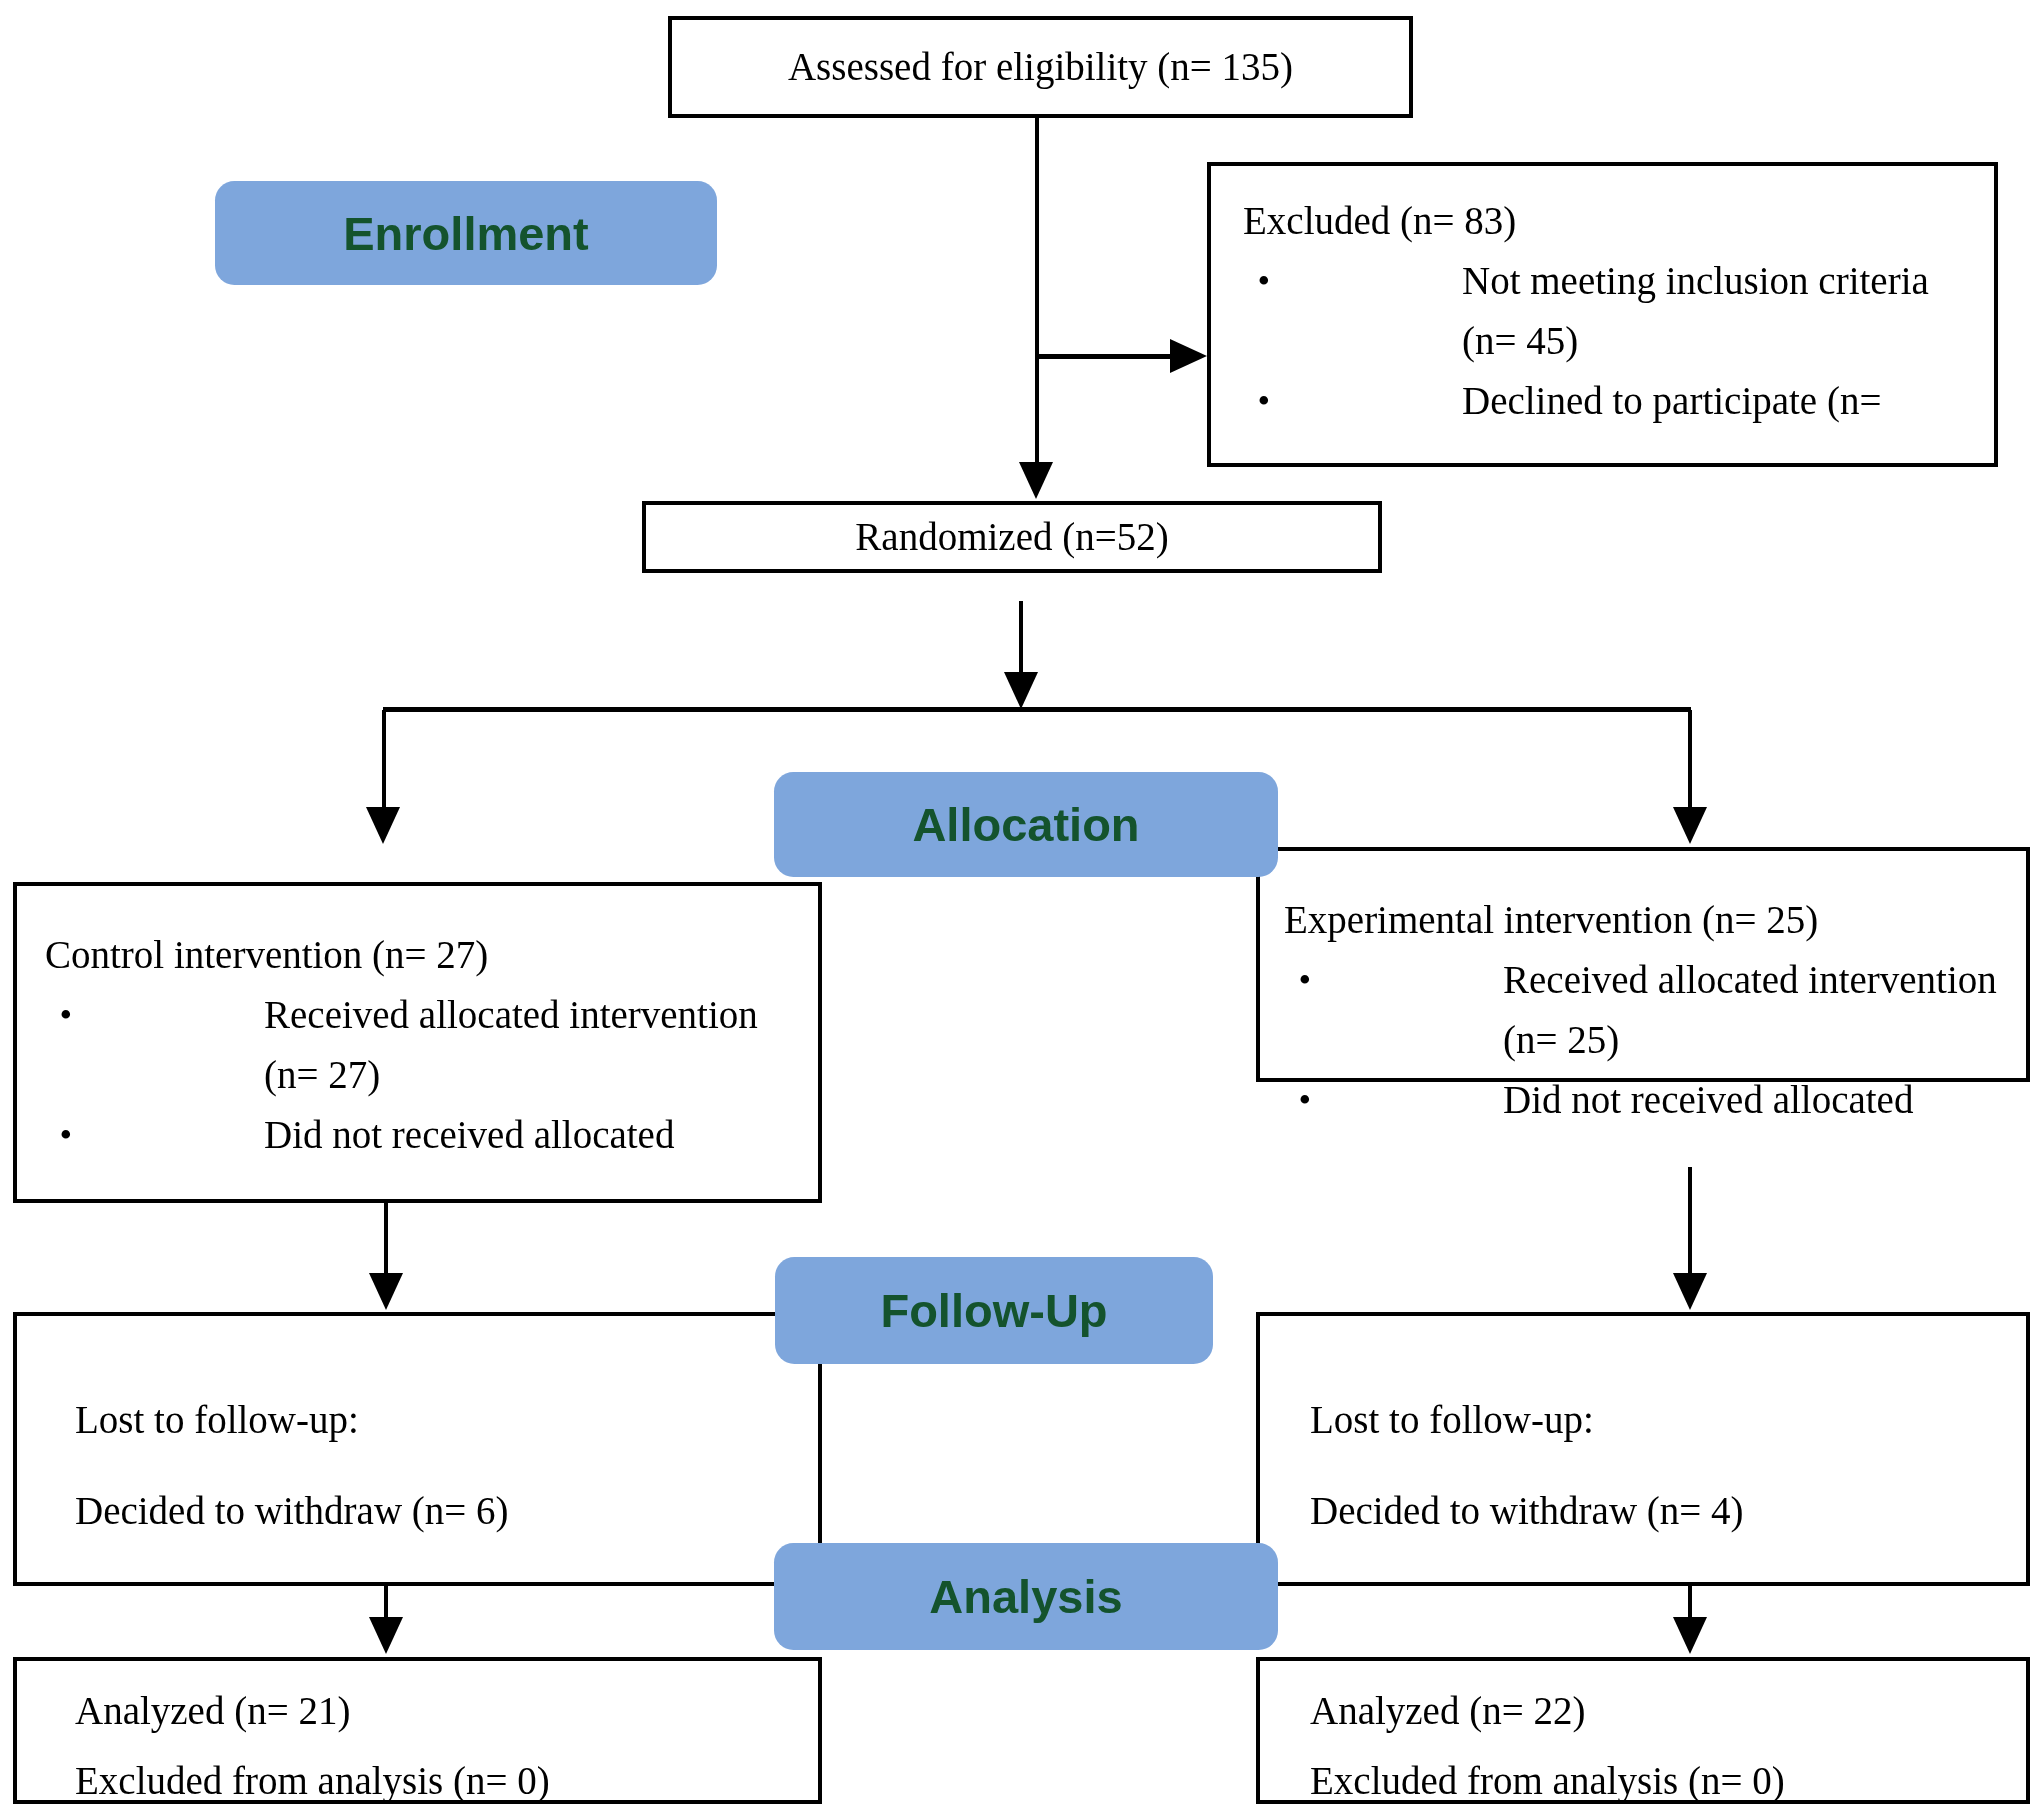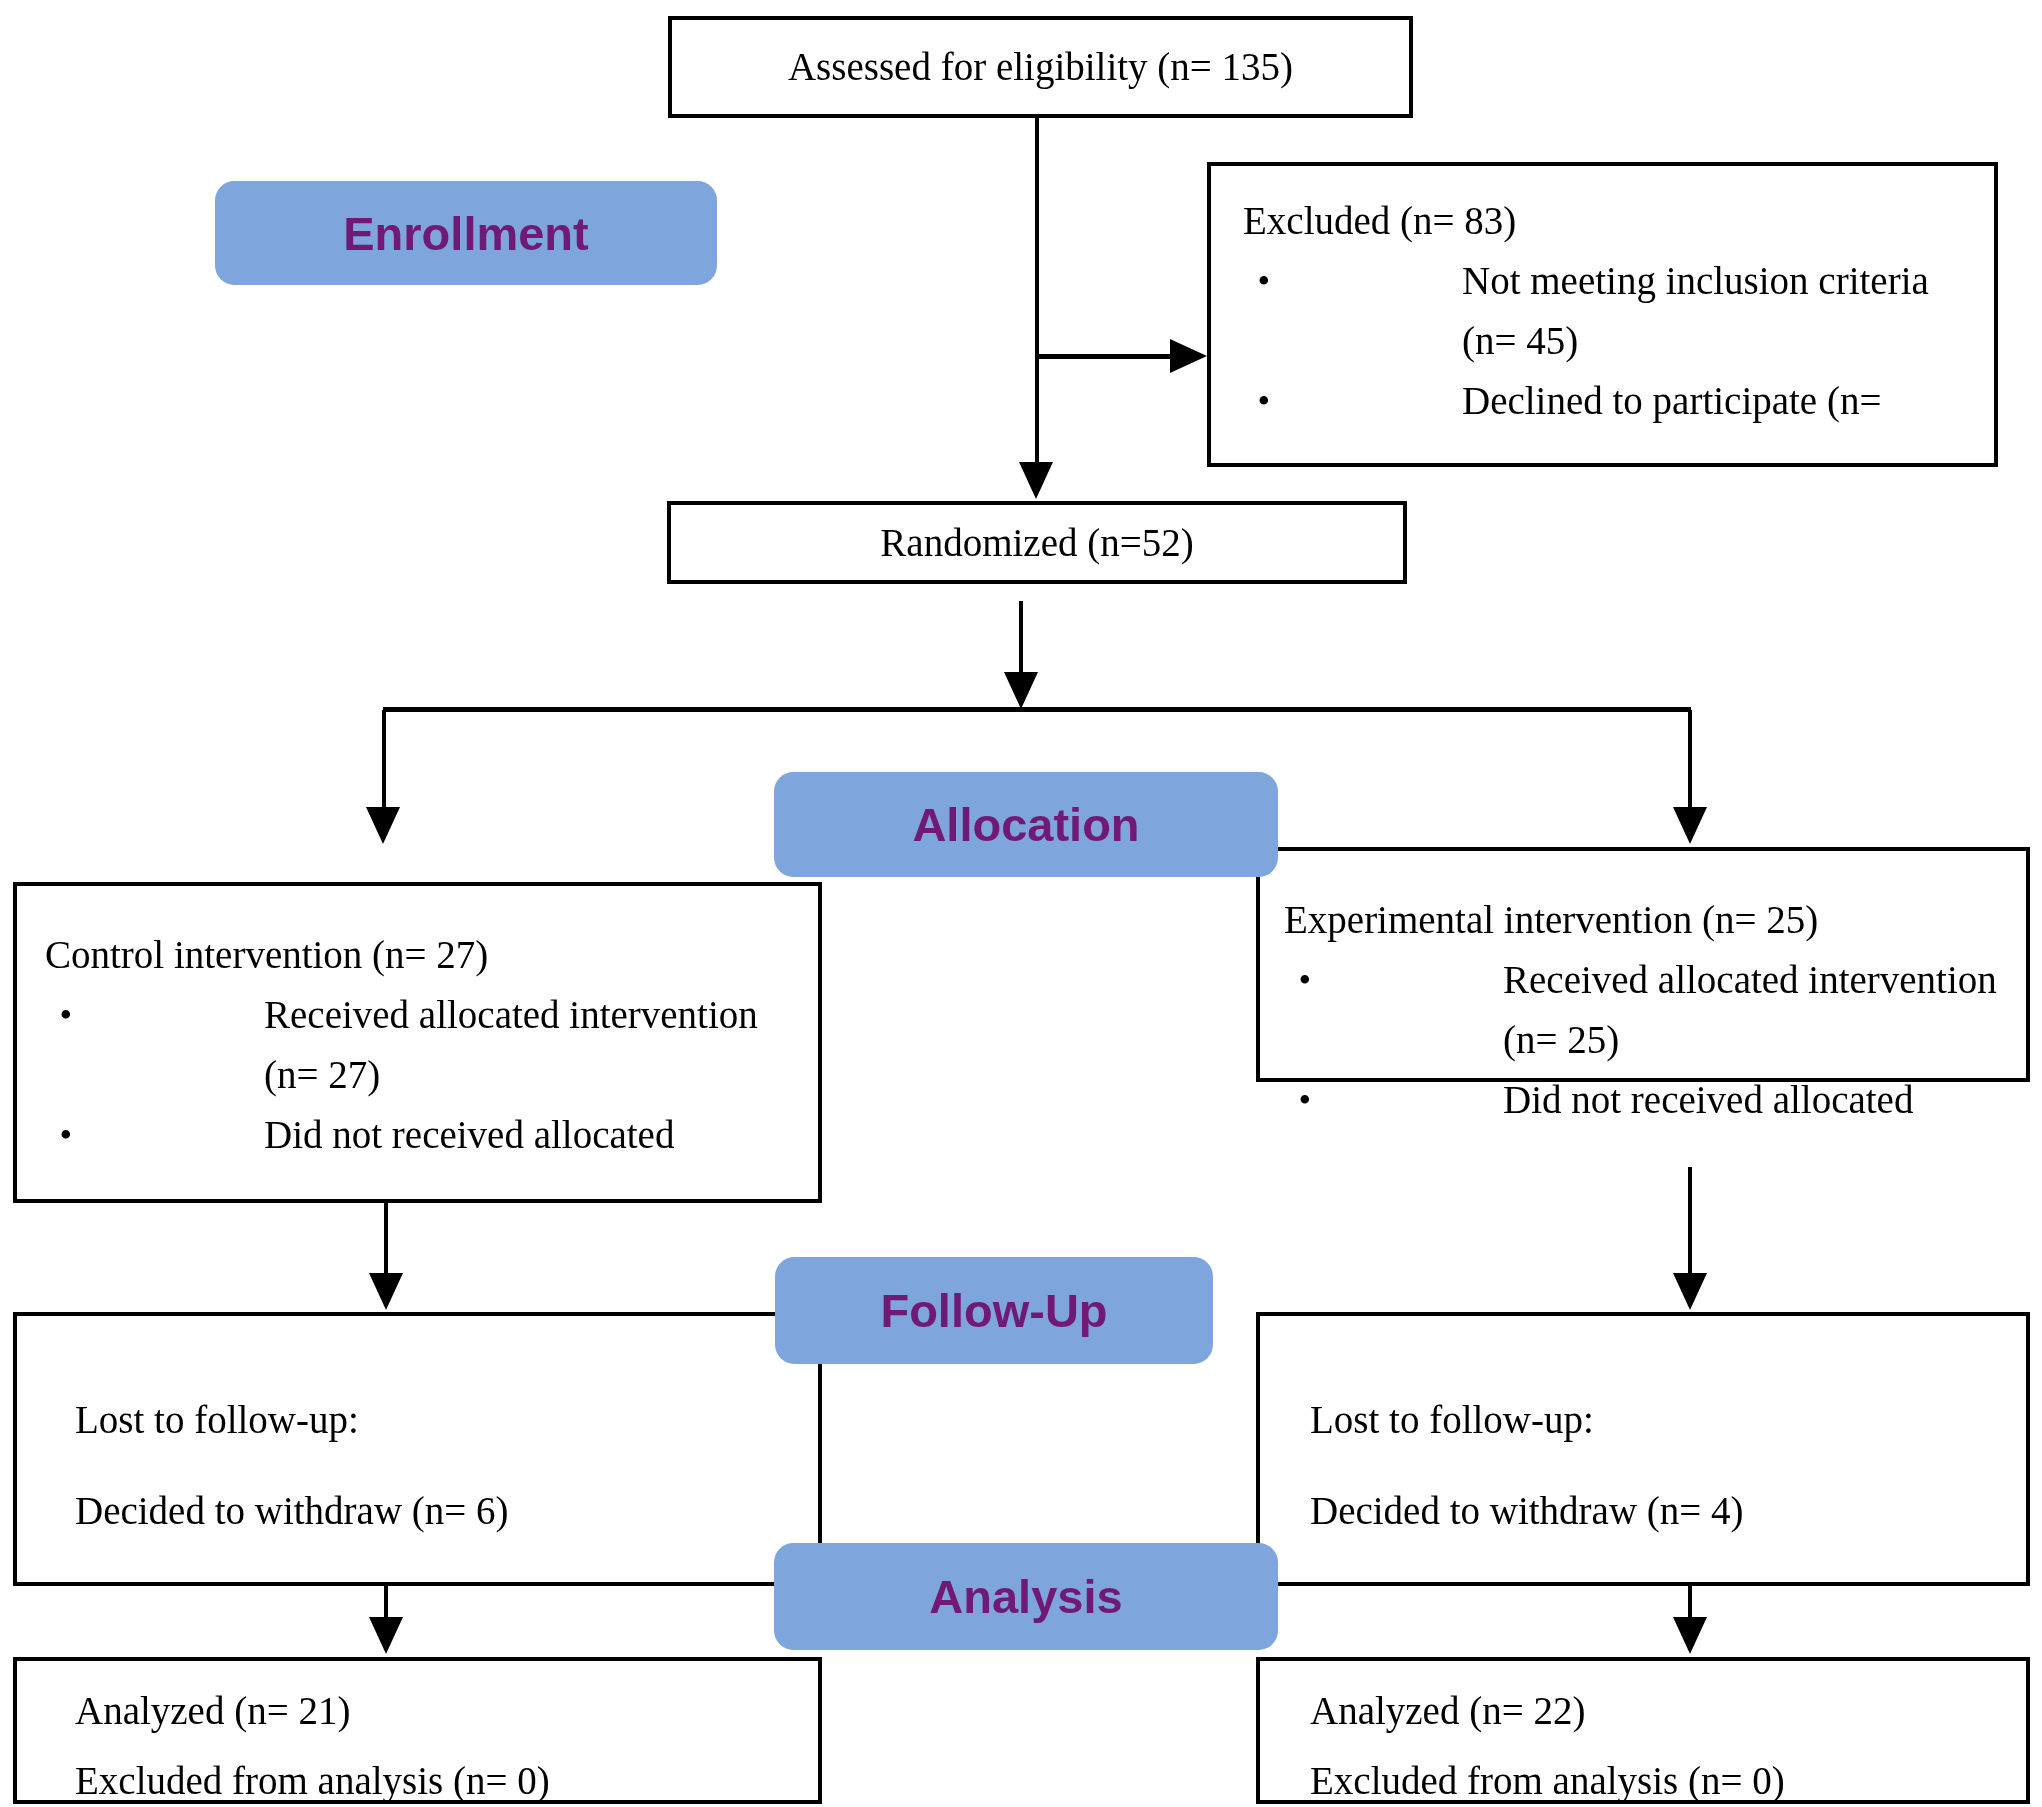--- a/index.html
+++ b/index.html
@@ -56,21 +56,21 @@
   .badge {
     position: absolute;
     background: #7EA6DC;
     border-radius: 19.4px;
     display: flex;
     align-items: center;
     justify-content: center;
     font-family: "Liberation Sans", sans-serif;
     font-size: 47px;
     font-weight: bold;
-    color: #701a75;
+    color: #14532d;
     z-index: 3;
   }
   
   .vline, .hline {
     position: absolute;
     background: #000000;
     z-index: 1;
   }
   .vline { width: 4px; }
   .hline { height: 4.9px; }
@@ -136,21 +136,21 @@
     <div class="bullet-row">
       <span class="bullet">•</span>
       <span class="bullet-text">Not meeting inclusion criteria (n= 45)</span>
     </div>
     <div class="bullet-row">
       <span class="bullet">•</span>
       <span class="bullet-text">Declined to participate (n=</span>
     </div>
   </div>
 
-  <div class="box center" style="left:667px; top:501px; width:740px; height:83px;">
+  <div class="box center" style="left:642px; top:501px; width:740px; height:72px;">
     <span>Randomized (n=52)</span>
   </div>
 
   <div class="box" style="left:13px; top:847px; width:809px; height:321px; padding:39px 16px 0 28px;margin-top:35px;">
     <div>Control intervention (n= 27)</div>
     <div class="bullet-row">
       <span class="bullet">•</span>
       <span class="bullet-text">Received allocated intervention (n= 27)</span>
     </div>
     <div class="bullet-row">

